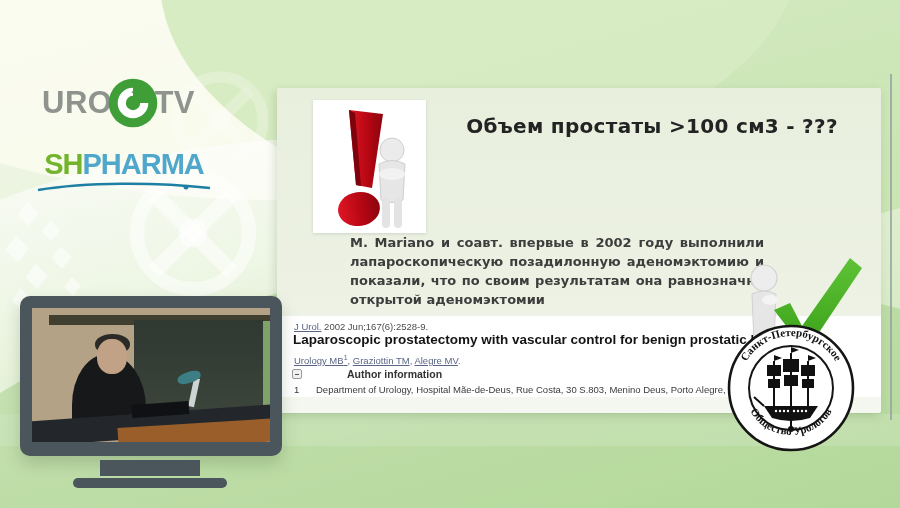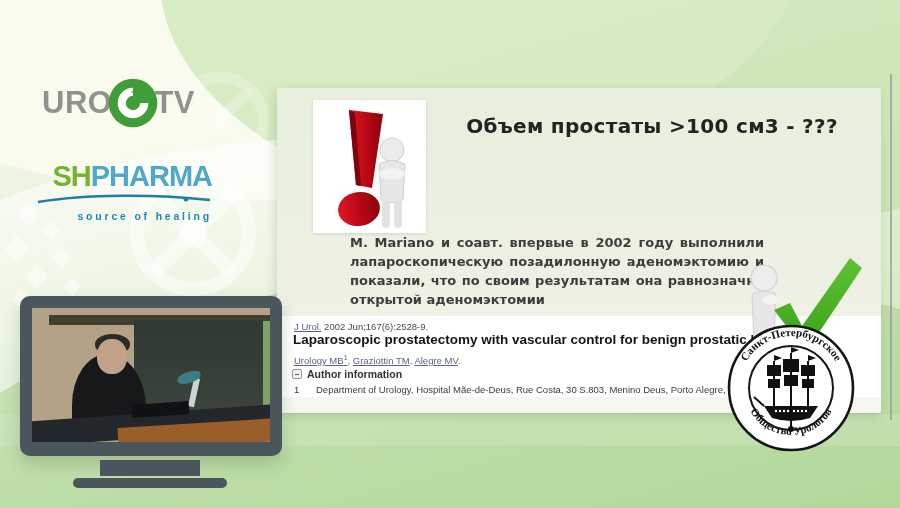--- a/index.html
+++ b/index.html
@@ -21,21 +21,21 @@
     border-radius:50%; background:rgba(150,201,118,0.42); }
   .reel { position:absolute; }
   .diamond { position:absolute; background:rgba(255,255,255,0.55); transform:rotate(45deg) skewX(8deg); }
 
   
   .urotv { position:absolute; left:42px; top:76px; display:flex; align-items:center; }
   .urotv .txt { font-size:31px; font-weight:bold; color:#8e938e; letter-spacing:0.5px; }
   .urotv svg { margin:0 -6px; }
 
   
-  .shpharma { position:absolute; left:36px; top:162px; width:176px; text-align:right; }
+  .shpharma { position:absolute; left:36px; top:150px; width:176px; text-align:center; }
   .shpharma .line1 { font-size:29px; font-weight:bold; letter-spacing:-1px; line-height:1; }
   .sh-green { color:#72b52c; }
   .ph-blue  { color:#4fa8cc; }
   .sh-tag { font-size:10.5px; font-weight:bold; color:#2188ad; letter-spacing:2.8px; margin-top:1px; }
 
   
   .slide { position:absolute; left:277px; top:88px; width:604px; height:325px;
     background:linear-gradient(180deg,#e9efdd 0%,#ecf1e3 60%,#f5f8f0 100%);
     box-shadow:-2px 3px 10px rgba(90,110,80,0.22); border-radius:2px; }
   .excl-box { position:absolute; left:36px; top:12px; width:113px; height:133px;
@@ -49,21 +49,21 @@
 
   
   .pubmed { position:absolute; left:0; top:228px; width:604px; height:81px; background:#ffffff; }
   .pm-cite { position:absolute; left:17px; top:5px; font-size:9.5px; color:#4c4c4c; }
   .pm-link { color:#5a6584; text-decoration:underline; }
   .pm-title { position:absolute; left:16px; top:16px; font-size:13.5px; font-weight:bold;
     color:#141414; white-space:nowrap; }
   .pm-authors { position:absolute; left:17px; top:38px; font-size:9.5px; color:#5a6584; }
   .pm-authors sup { font-size:7px; }
   .pm-authinfo { position:absolute; left:15px; top:52px; font-size:10.5px; font-weight:bold;
-    color:#333; display:flex; align-items:center; }
+    color:#333; display:flex; align-items:center;gap:40px; }
   .icon-collapse { width:10px; height:10px; border:1px solid #999; border-radius:2px;
     background:#f2f2f2; position:relative; display:inline-block; margin-right:5px; }
   .icon-collapse::after { content:''; position:absolute; left:2px; right:2px; top:4px;
     height:1px; background:#555; }
   .pm-affil { position:absolute; left:17px; top:68px; font-size:9.5px; color:#3a3a3a;
     width:560px; white-space:nowrap; overflow:hidden; }
   .pm-affil .idx { display:inline-block; width:22px; }
 
   .right-line { position:absolute; left:890px; top:74px; width:2px; height:346px;
     background:#98a0a3; opacity:0.8; }
@@ -155,21 +155,20 @@
   </div>
 
   <div class="shpharma">
     <div class="line1">
       <span class="sh-green">SH</span><span class="ph-blue">PHARMA</span>
     </div>
     <svg width="176" height="12" viewBox="0 0 176 12">
       <path d="M2,9 C 50,1 120,1 174,7" stroke="#1d7fa3" stroke-width="2.4" fill="none"></path>
       <circle cx="150" cy="6.2" r="2.4" fill="#1d7fa3"></circle>
     </svg>
-    <div class="sh-tag">source of healing</div>
   </div>
 
   <div class="slide">
     <div class="excl-box">
       <svg width="113" height="133" viewBox="0 0 113 133">
         <defs>
           <linearGradient id="redg" x1="0" y1="0" x2="1" y2="0">
             <stop offset="0" stop-color="#e01625"></stop>
               <stop offset="0.55" stop-color="#b60713"></stop>
               <stop offset="1" stop-color="#8c040e"></stop>

